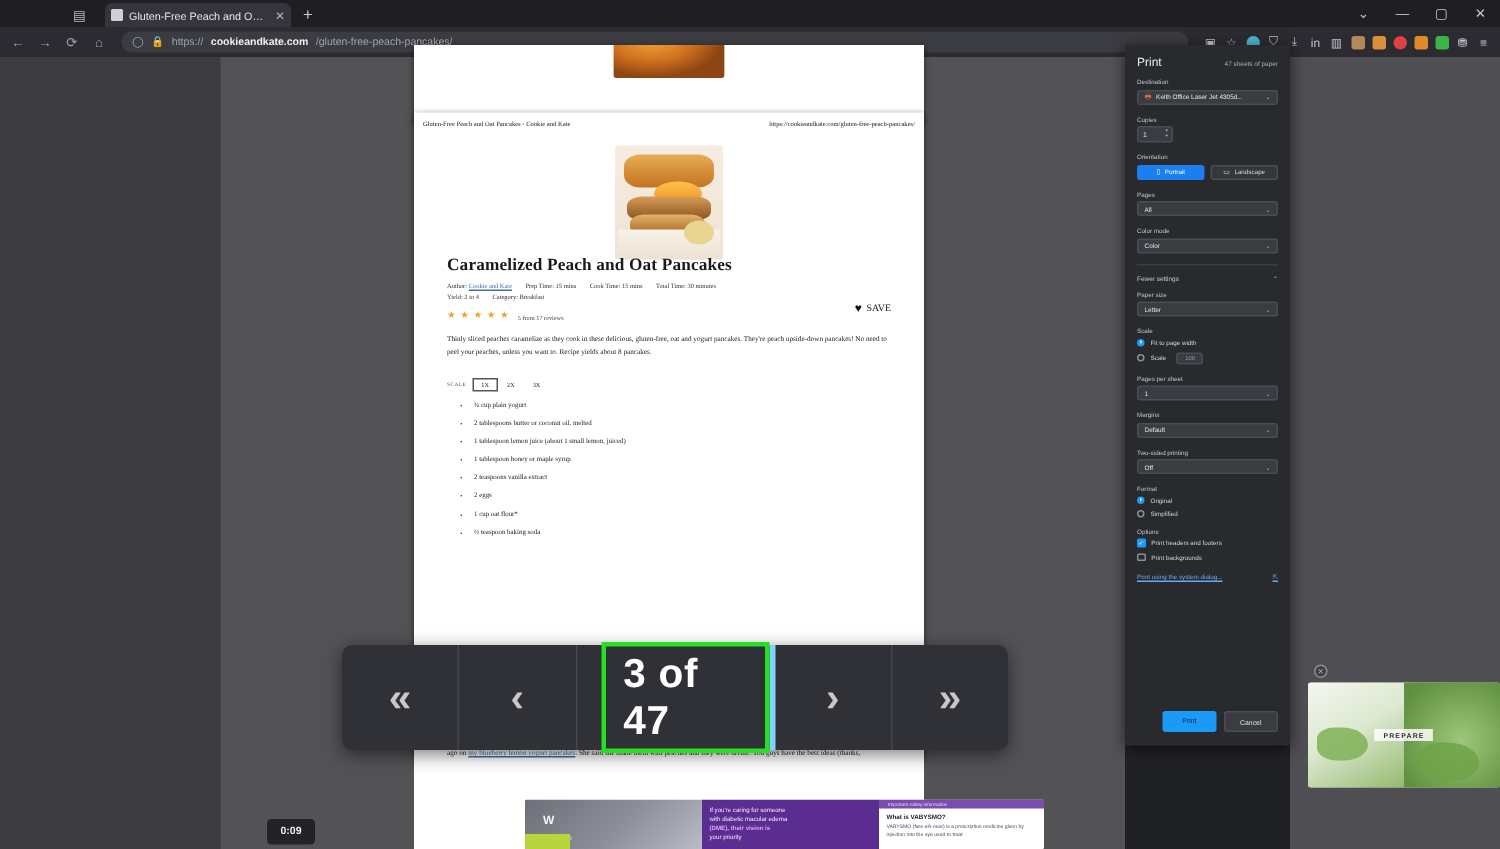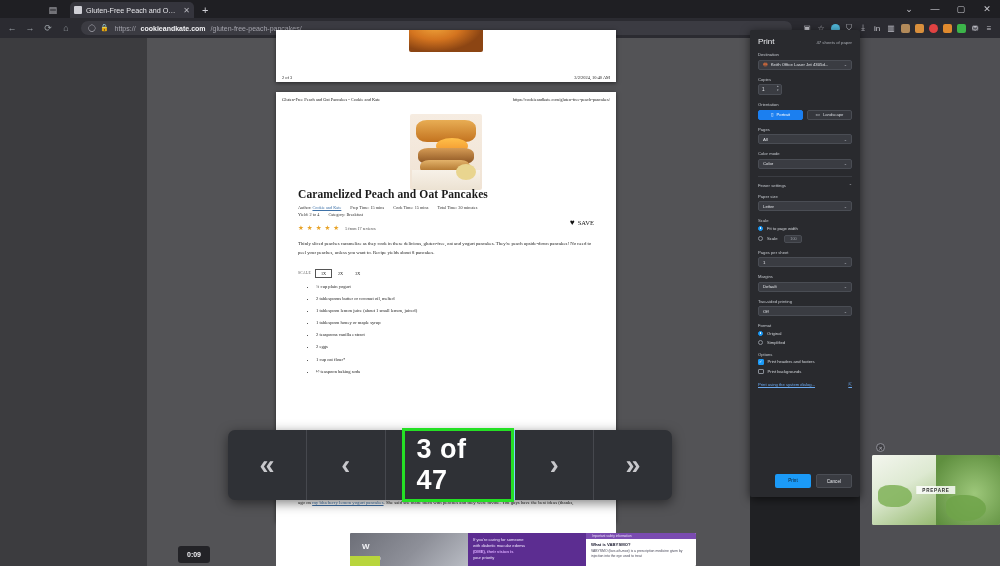--- a/index.html
+++ b/index.html
@@ -65,21 +65,21 @@
   .left-strip { position:absolute; left:0; top:38px; width:147px; height:528px; background:#3c3c3f; }
   .right-gap { position:absolute; left:860px; top:38px; width:140px; height:528px; background:#4f4f53; }
 
   
   .page {
     position:absolute; background:#ffffff;
     box-shadow:0 1px 4px rgba(0,0,0,.55);
     overflow:hidden;
   }
   #page-prev { left:276px; top:30px; width:340px; height:52px; }
-  #page-cur  { left:276px; top:92px; width:340px; height:430px; }
+  #page-cur  { left:276px; top:75px; width:340px; height:430px; }
 
   .pg-prev-img {
     position:absolute; left:50%; transform:translateX(-50%); top:-22px;
     width:74px; height:44px; border-radius:2px;
     background:
       radial-gradient(ellipse at 35% 40%, #f0a63c 0%, #d4741f 38%, #8c4513 70%),
       linear-gradient(#c9772c,#8d4a18);
   }
   .pg-footer {
     position:absolute; left:0; bottom:2px; width:100%;
@@ -165,21 +165,21 @@
   .pagenav {
     position:absolute; left:228px; top:430px; width:444px; height:70px;
     background:#2f3136; border-radius:7px;
     display:flex; align-items:stretch;
     box-shadow:0 3px 12px rgba(0,0,0,.5);
   }
   .pn-btn { flex:1; display:flex; align-items:center; justify-content:center;
     color:#c8c8cc; font-size:27px; font-weight:bold; border-right:1px solid #46484e; }
   .pn-btn:last-child { border-right:none; }
   .pn-center { flex:1.45; display:flex; align-items:center; justify-content:center;
-    border-right:1px solid #7dd3fc;margin-left:16px; }
+    border-right:4px solid #7dd3fc;margin-left:16px; }
   .pn-box {
     border:3px solid #25e025; padding:3px 12px;
     color:#ffffff; font-size:27px; font-weight:bold; letter-spacing:.5px;
     font-family:"Liberation Sans", sans-serif;
   }
 
   
   .print-panel {
     position:absolute; right:140px; top:30px; width:110px; height:467px;
     background:#292a2e; border-radius:2px;

